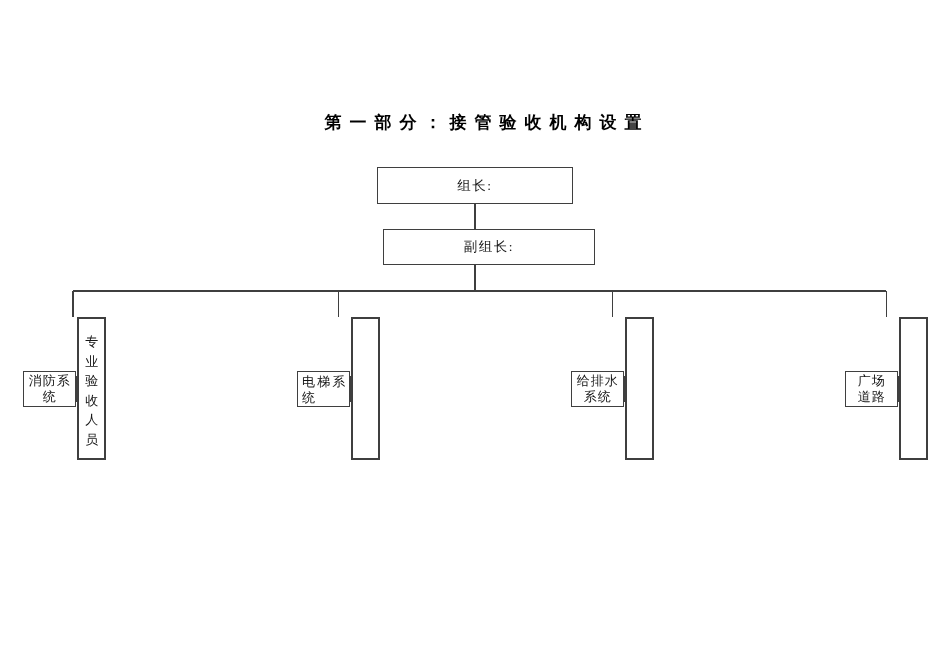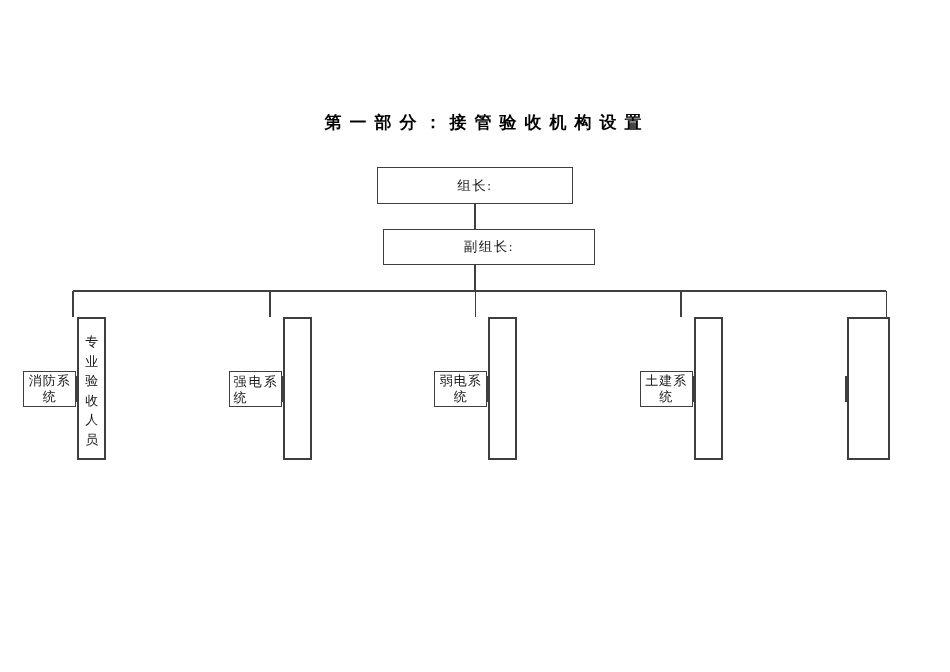--- a/index.html
+++ b/index.html
@@ -164,57 +164,51 @@
 
     </div>
     <div class="subline"></div>
     <div class="tallbox">
       <span class="vtext">专业验收人员</span>
     </div>
   </div>
 
   <div class="column">
     <div class="sysbox two-line">
-      <span class="l1">强电系统</span>
+      <span class="l1">电梯系统</span>
       <span class="l2">统</span>
     </div>
     <div class="subline"></div>
     <div class="tallbox">
       
     </div>
   </div>
 
+
+
   <div class="column">
     <div class="sysbox">
-      <span class="l1">弱电系统</span>
+      <span class="l1">给排水系统</span>
 
     </div>
     <div class="subline"></div>
     <div class="tallbox">
       
     </div>
   </div>
 
 
 
 
+
   <div class="column">
     <div class="sysbox">
-      <span class="l1">土建系统</span>
+      <span class="l1">广场　道路</span>
 
     </div>
     <div class="subline"></div>
     <div class="tallbox">
       
     </div>
   </div>
-
-
-
-  <div class="column">
-    <div class="subline"></div>
-    <div class="tallbox">
-      
-    </div>
-  </div>
 </div>
 
 </div>
 
 </body></html>

